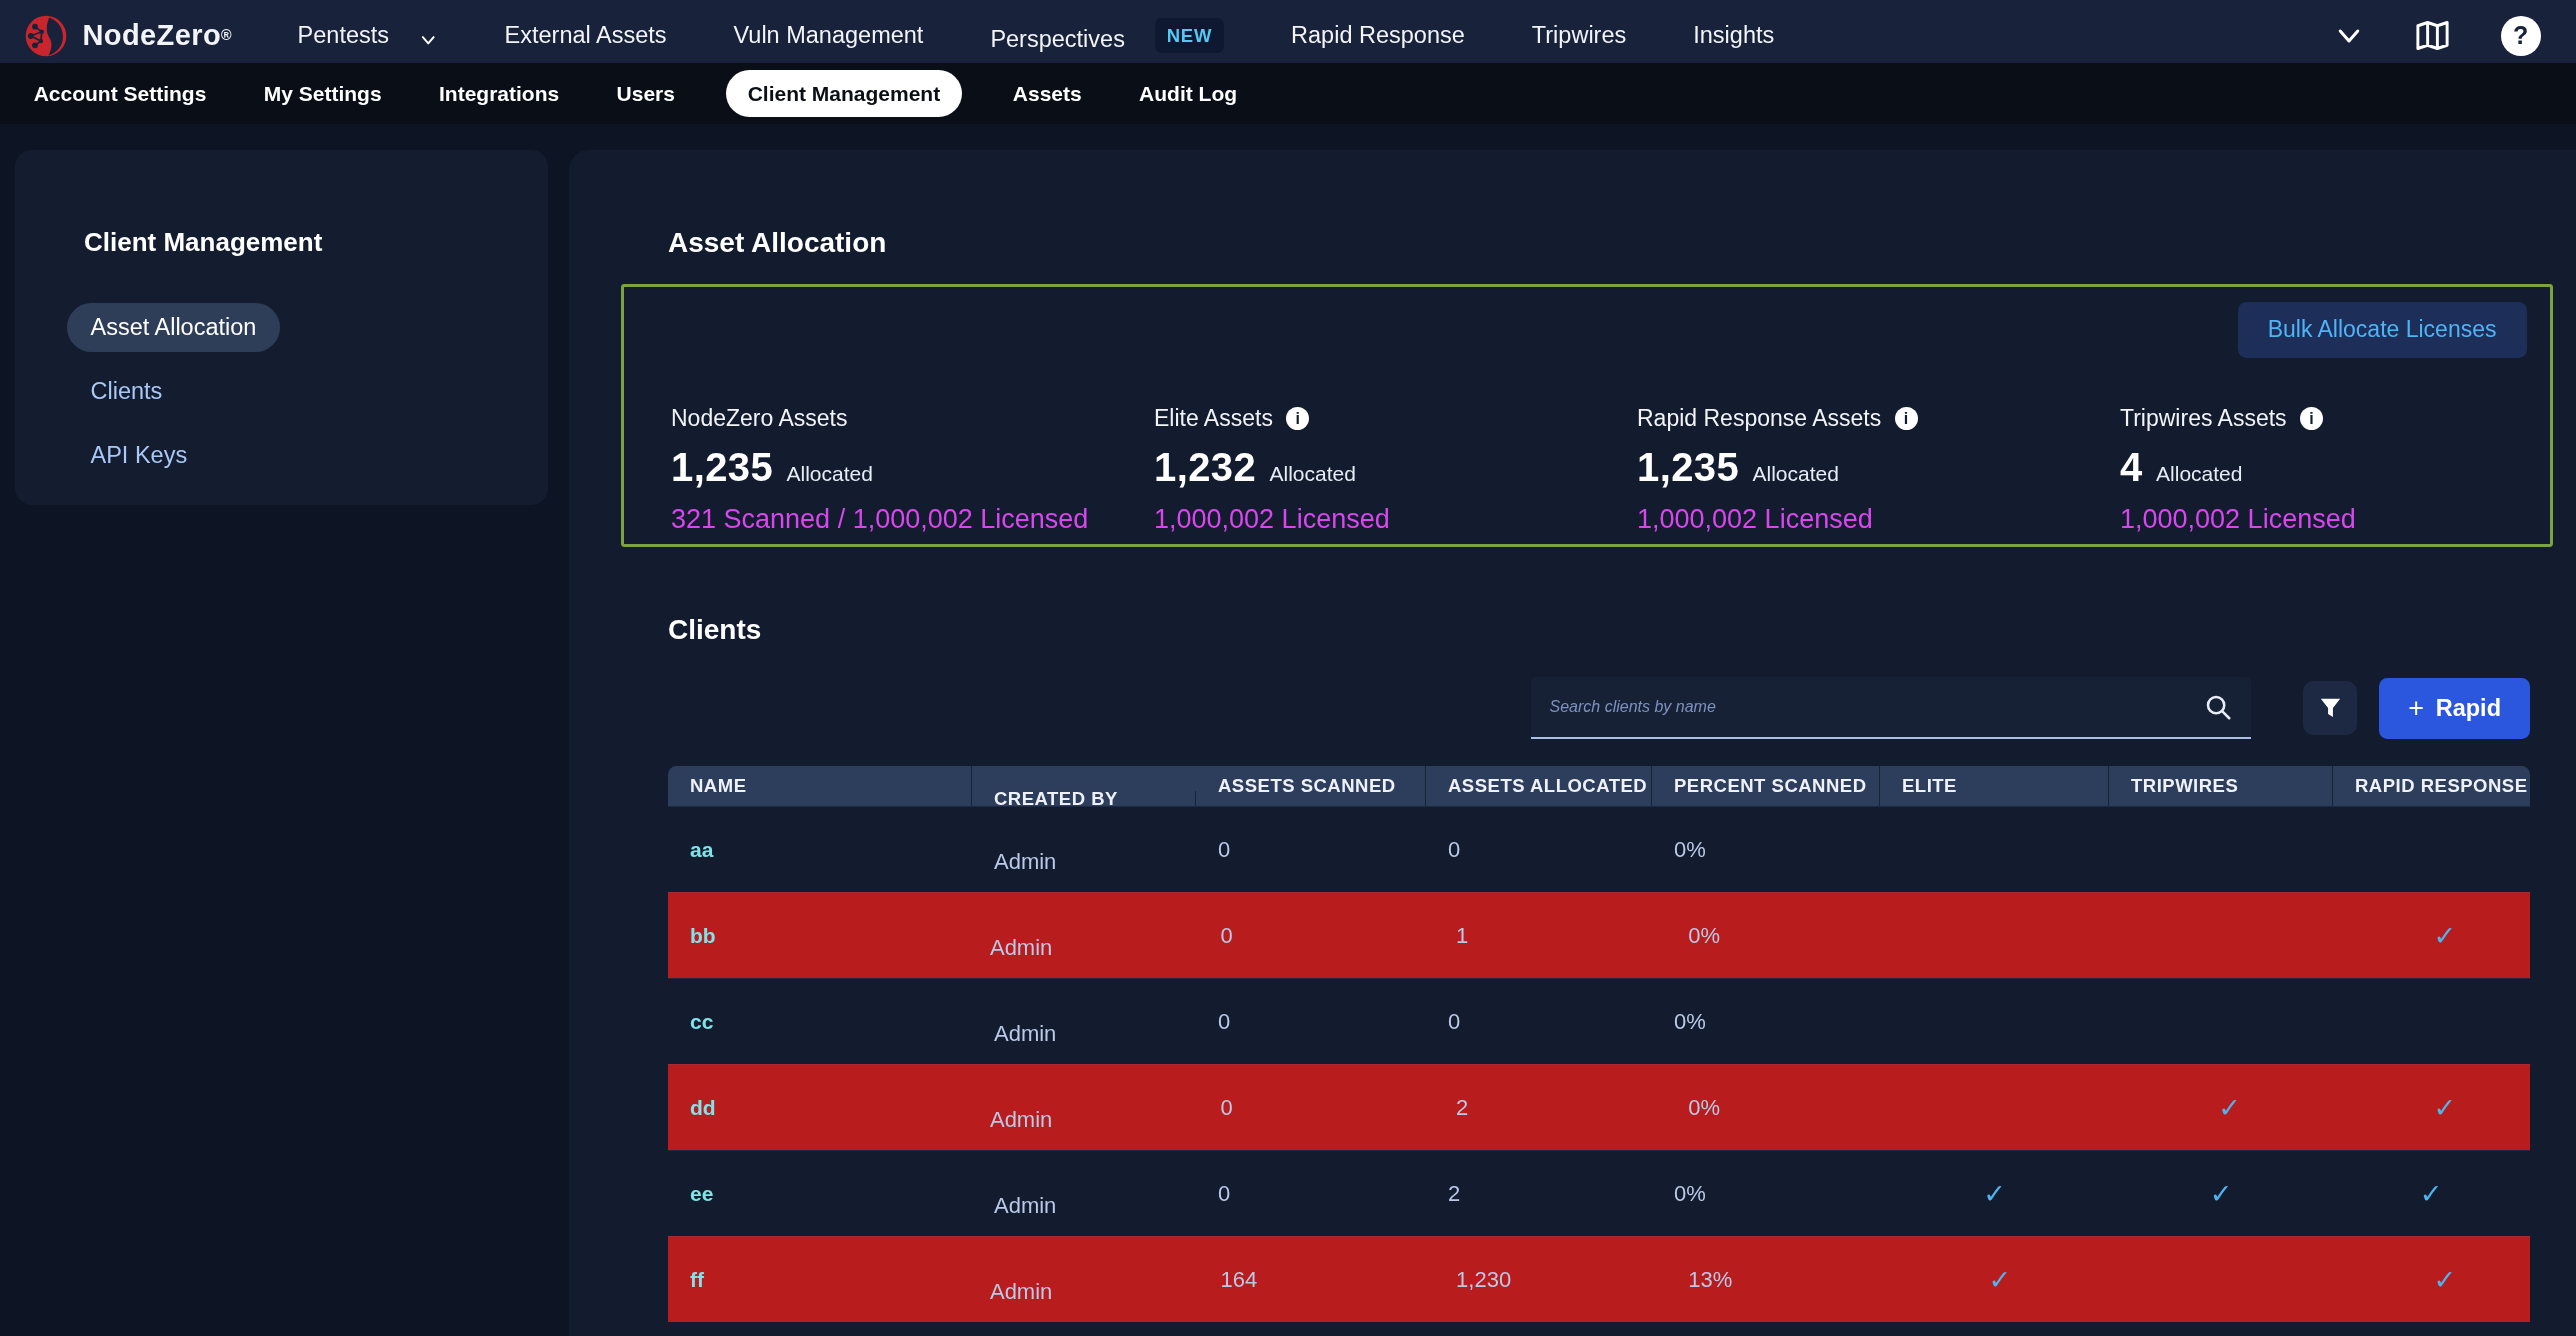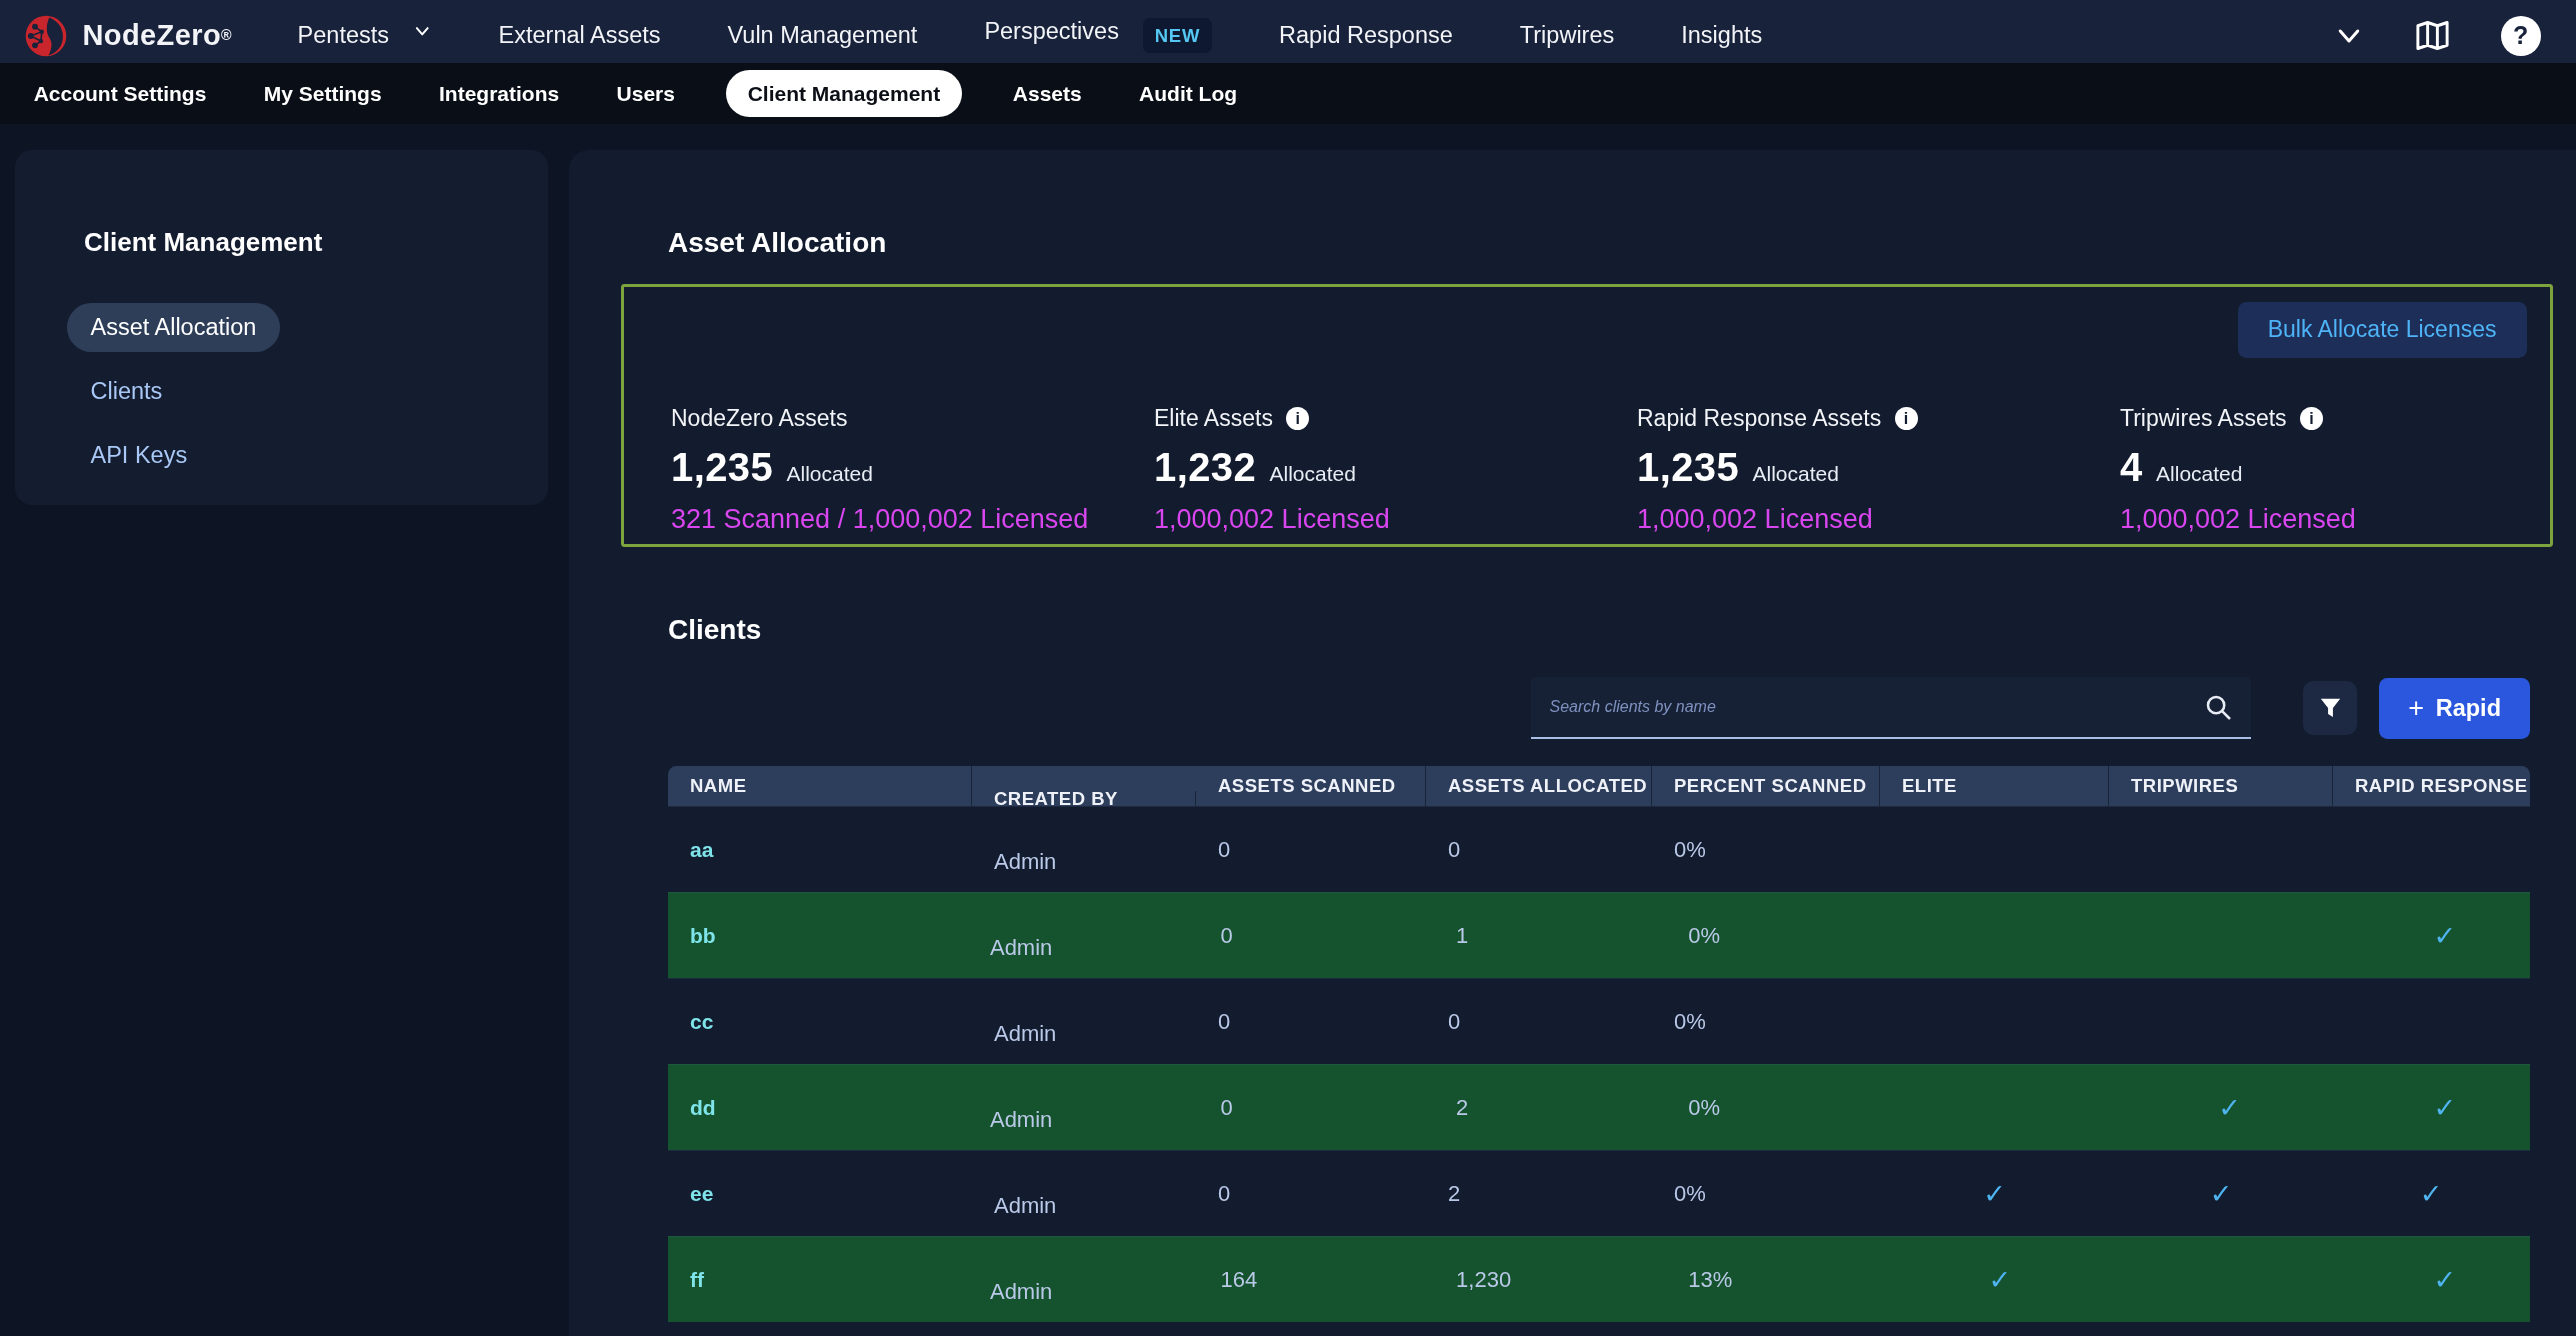--- a/index.html
+++ b/index.html
@@ -16,21 +16,21 @@
     position:absolute; left:0; top:0; width:2576px; height:71px;
     background:#18223b;
     display:flex; align-items:center;
     padding:0 23.5px;
   }
   .brand { display:flex; align-items:center; gap:15px; margin-right:66px; }
   .brand-logo { width:44px; height:44px; flex:0 0 auto; }
   .brand-text { font-size:29px; font-weight:bold; letter-spacing:0.4px; }
   .brand-reg { font-size:14.3px; vertical-align:super; font-weight:bold; }
   .top-menu { display:flex; align-items:center; gap:67px; }
-  .top-item { display:flex; align-items:flex-start; gap:24px; font-size:23.5px; color:#f2f4f8; cursor:pointer; white-space:nowrap; }
+  .top-item { display:flex; align-items:flex-end; gap:30px; font-size:23.5px; color:#f2f4f8; cursor:pointer; white-space:nowrap; }
   .chev { width:18.5px; height:18.5px; }
   .new-badge {
     font-size:18.5px; font-weight:bold; color:#54c7f3;
     background:#0e1830; border-radius:6.7px; padding:6.7px 11.8px; letter-spacing:0.8px;
   }
   .top-right { margin-left:auto; display:flex; align-items:center; gap:49px; padding-right:11.8px; }
   .icon-btn { display:flex; align-items:center; justify-content:center; cursor:pointer; }
   .help-circle {
     width:40px; height:40px; border-radius:50%; background:#ffffff;
     color:#18223b; font-size:25px; font-weight:bold;
@@ -137,21 +137,21 @@
     overflow:hidden;
   }
   .th {
     display:flex; align-items:center; padding-left:22px;
     font-size:18.5px; font-weight:bold; color:#eef1f7; letter-spacing:0.5px;
     border-right:1.7px solid #1a2438; white-space:nowrap;
   }
   .th:last-child { border-right:none; }
   .tr { display:flex; height:86px; border-top:1.7px solid rgba(100,120,160,0.16); }
   .tr:first-of-type { border-top:none; }
-  .tr.alt { background:#14532d;gap:33px; }
+  .tr.alt { background:#b91c1c;gap:33px; }
   .td {
     display:flex; align-items:center; padding-left:22px;
     font-size:22px; color:#bac9e8; white-space:nowrap;
   }
   .td.center { justify-content:center; padding-left:0; }
   .name-link { font-size:21px; font-weight:bold; color:#7fe3ea; cursor:pointer; }
   .check { visibility:hidden; }
   .check::after { content:"\2713"; font-size:27px; color:#4fb3f0; }
 
   .col-name { width:304px; }

